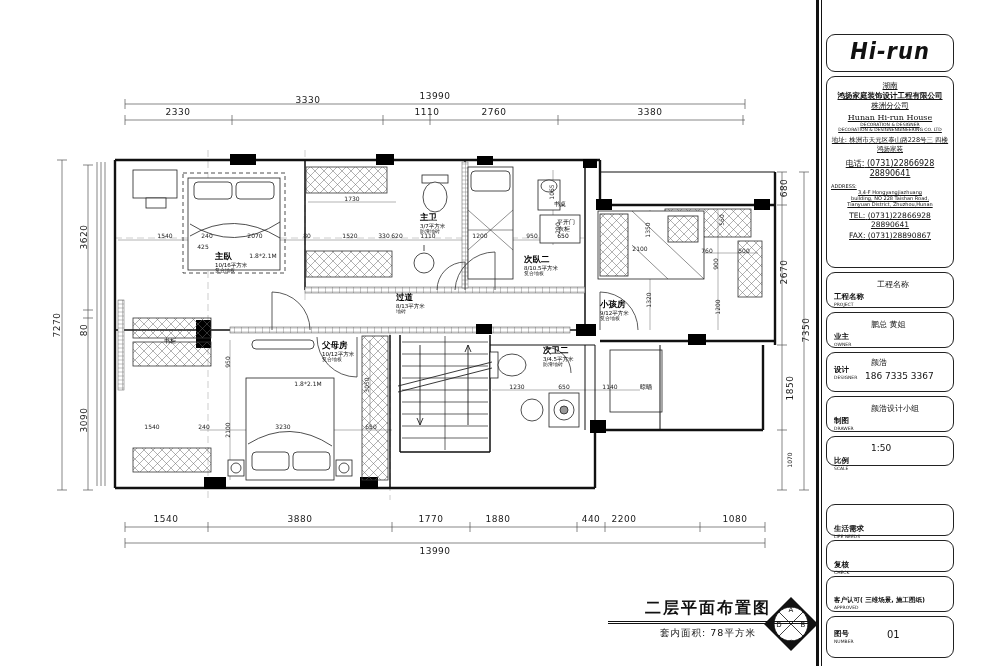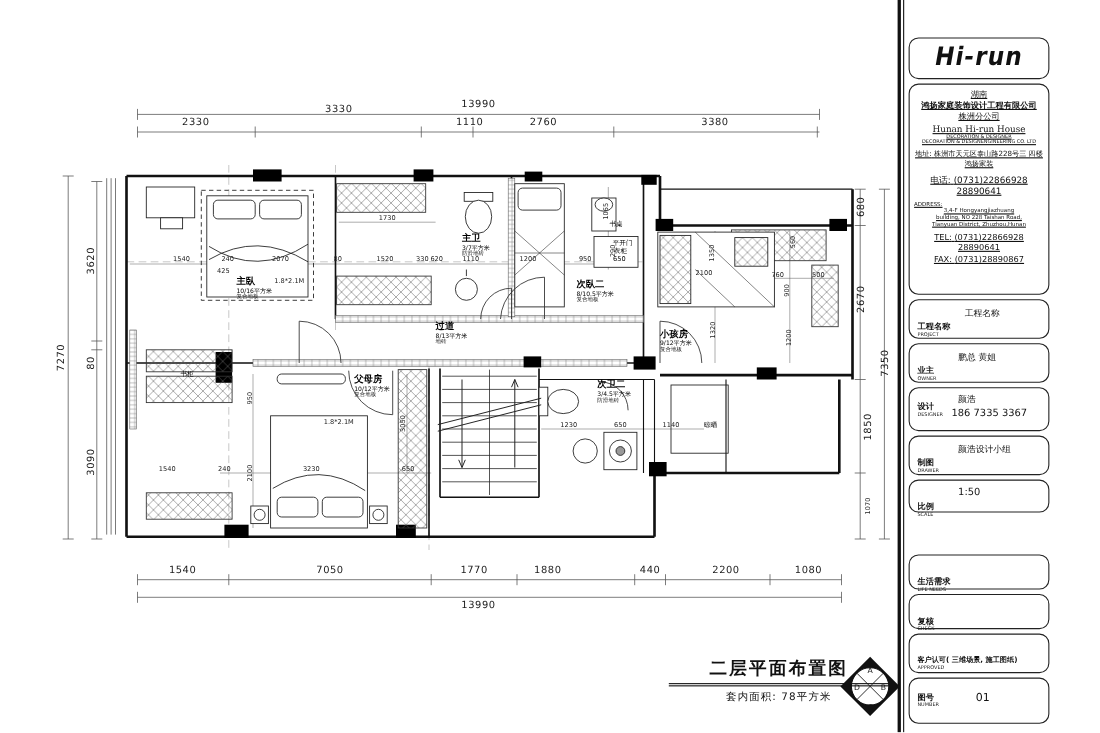--- a/index.html
+++ b/index.html
@@ -204,25 +204,25 @@
 
     <div id="dim-layer">
         <span class="dim big" style="left: 435px; top: 96px;">13990</span>
         <span class="dim big" style="left: 178px; top: 112px;">2330</span>
         <span class="dim big" style="left: 308px; top: 100px;">3330</span>
         <span class="dim big" style="left: 427px; top: 112px;">1110</span>
         <span class="dim big" style="left: 494px; top: 112px;">2760</span>
         <span class="dim big" style="left: 650px; top: 112px;">3380</span>
         <span class="dim big" style="left: 435px; top: 551px;">13990</span>
         <span class="dim big" style="left: 166px; top: 519px;">1540</span>
-        <span class="dim big" style="left: 300px; top: 519px;">7050</span>
+        <span class="dim big" style="left: 300px; top: 519px;">3880</span>
         <span class="dim big" style="left: 431px; top: 519px;">1770</span>
         <span class="dim big" style="left: 498px; top: 519px;">1880</span>
         <span class="dim big" style="left: 591px; top: 519px;">440</span>
-        <span class="dim big" style="left: 660px; top: 519px;">2200</span>
+        <span class="dim big" style="left: 624px; top: 519px;">2200</span>
         <span class="dim big" style="left: 735px; top: 519px;">1080</span>
         <span class="dim v big" style="left: 57px; top: 325px;">7270</span>
         <span class="dim v big" style="left: 84px; top: 237px;">3620</span>
         <span class="dim v big" style="left: 84px; top: 330px;">80</span>
         <span class="dim v big" style="left: 84px; top: 420px;">3090</span>
         <span class="dim v big" style="left: 806px; top: 330px;">7350</span>
         <span class="dim v big" style="left: 784px; top: 188px;">680</span>
         <span class="dim v big" style="left: 784px; top: 272px;">2670</span>
         <span class="dim v big" style="left: 790px; top: 388px;">1850</span>
         <span class="dim v" style="left: 790px; top: 460px;">1070</span>

